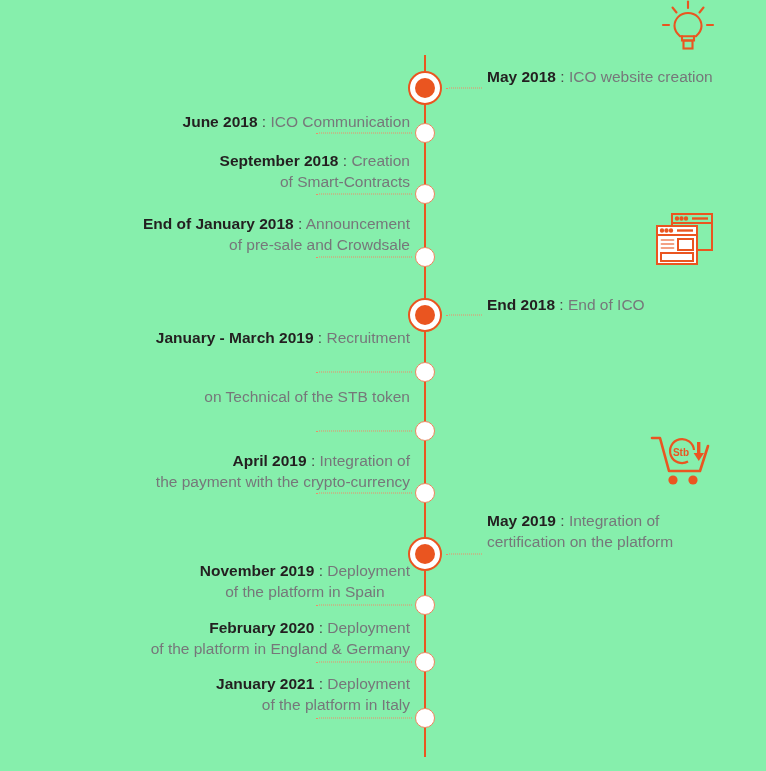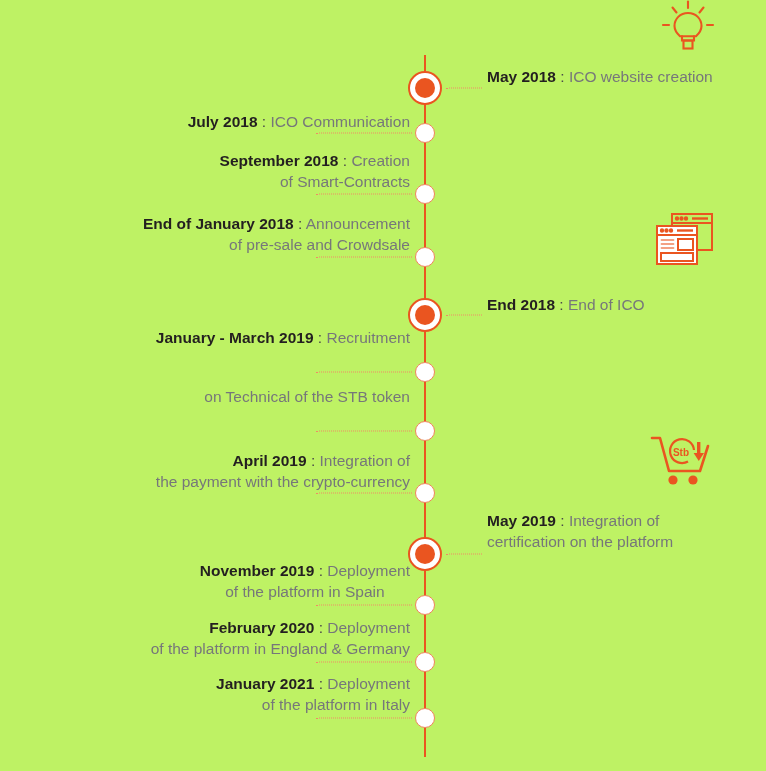--- a/index.html
+++ b/index.html
@@ -7,21 +7,21 @@
     padding: 0;
     background: #ffffff;
   }
   body {
     font-family: "Liberation Sans", sans-serif;
   }
   #roadmap {
     position: relative;
     width: 766px;
     height: 771px;
-    background: #bef264;
+    background: #86efac;
     overflow: hidden;
   }
 
   
   .axis-line {
     position: absolute;
     left: 425px;
     width: 2px;
     background: #EA5520;
     transform: translateX(-1px);
@@ -126,21 +126,21 @@
       <div class="node major" style="left: 425px; top: 554px;"></div>
       <div class="node minor" style="left: 425px; top: 605px;"></div>
       <div class="node minor" style="left: 425px; top: 662px;"></div>
       <div class="node minor" style="left: 425px; top: 718px;"></div>
     </div>
   <div id="entries-layer">
       <div class="entry right" style="top: 66px; left: 487px;">
         <div><span class="date">May 2018</span><span class="sep"> : </span><span class="desc">ICO website creation</span></div>
       </div>
       <div class="entry left" style="top: 111px; right: 356px;">
-        <div><span class="date">July 2018</span><span class="sep"> : </span><span class="desc">ICO Communication</span></div>
+        <div><span class="date">June 2018</span><span class="sep"> : </span><span class="desc">ICO Communication</span></div>
       </div>
       <div class="entry left" style="top: 150px; right: 356px;">
         <div><span class="date">September 2018</span><span class="sep"> : </span><span class="desc">Creation</span></div>
         <div><span class="desc">of Smart-Contracts</span></div>
       </div>
       <div class="entry left" style="top: 213px; right: 356px;">
         <div><span class="date">End of January 2018</span><span class="sep"> : </span><span class="desc">Announcement</span></div>
         <div><span class="desc">of pre-sale and Crowdsale</span></div>
       </div>
       <div class="entry right" style="top: 294px; left: 487px;">

